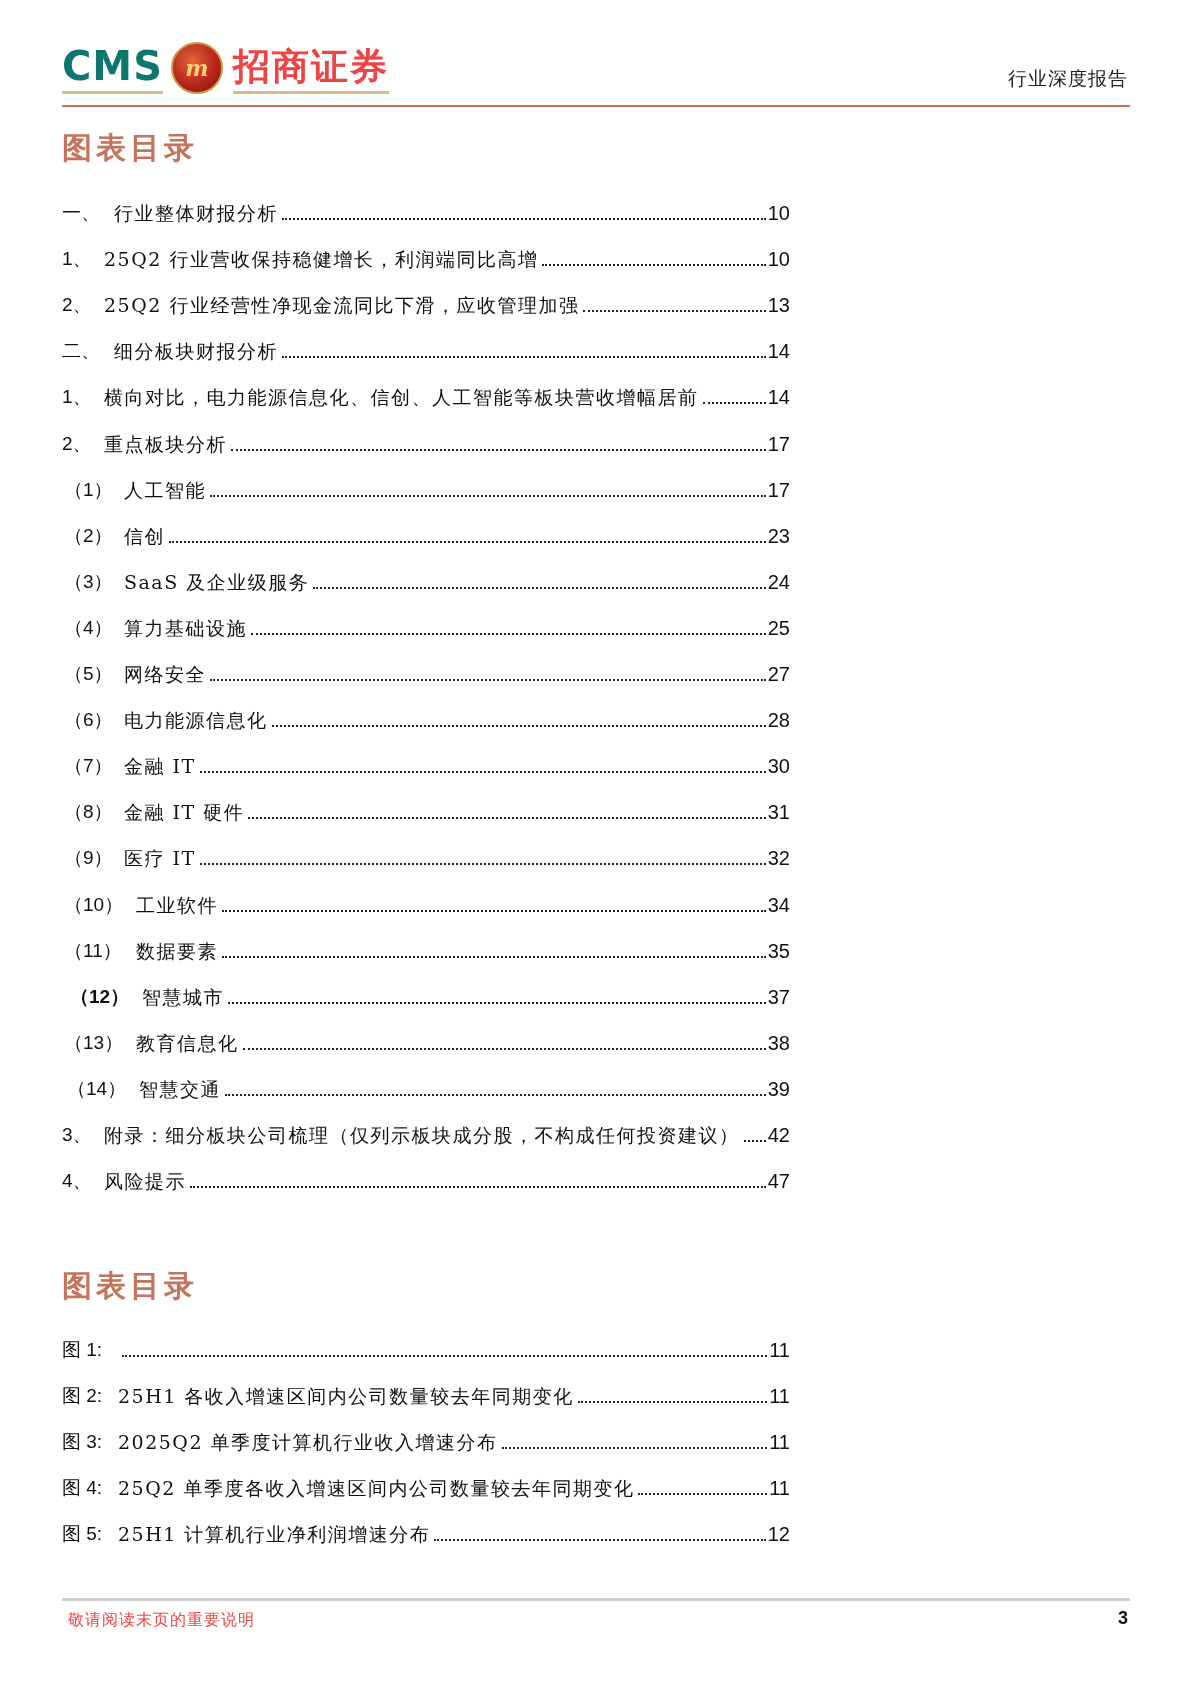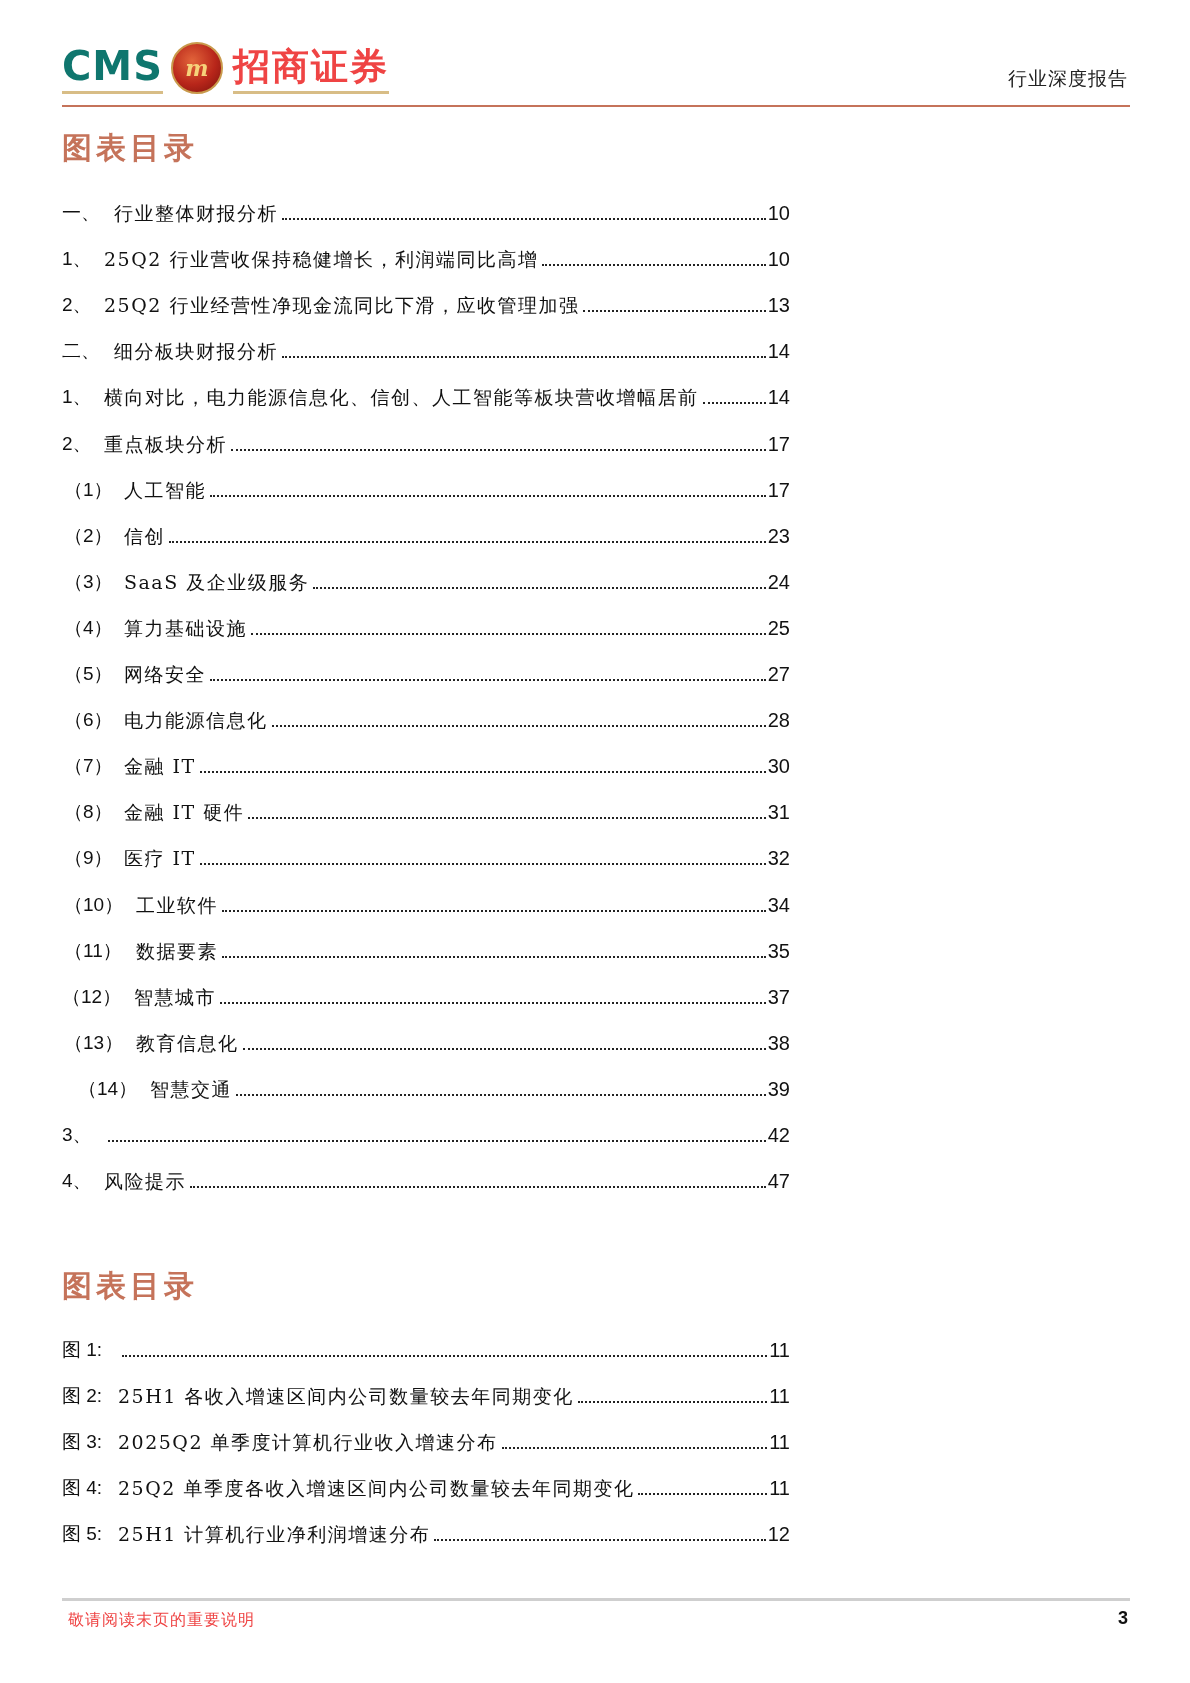--- a/index.html
+++ b/index.html
@@ -144,39 +144,40 @@
     <span class="toc-leader"></span>
     <span class="toc-page">34</span>
   </div>
     <div class="toc-row" style="top: 935.6px;">
     <span class="toc-num" style="margin-left: 2px; min-width: 72px;">（11）</span>
     <span class="toc-label">数据要素</span>
     <span class="toc-leader"></span>
     <span class="toc-page">35</span>
   </div>
     <div class="toc-row" style="top: 981.7px;">
-    <span class="toc-num" style="margin-left: 0; min-width: 72px;">（12）</span>
+    <span class="toc-num" style="margin-left: 8px; min-width: 72px; font-weight: bold;">（12）</span>
     <span class="toc-label">智慧城市</span>
     <span class="toc-leader"></span>
     <span class="toc-page">37</span>
   </div>
     <div class="toc-row" style="top: 1027.8px;">
     <span class="toc-num" style="margin-left: 2px; min-width: 72px;">（13）</span>
     <span class="toc-label">教育信息化</span>
     <span class="toc-leader"></span>
     <span class="toc-page">38</span>
   </div>
     <div class="toc-row" style="top: 1073.9px;">
-    <span class="toc-num" style="margin-left: 16px; min-width: 72px;">（14）</span>
+    <span class="toc-num" style="margin-left: 5px; min-width: 72px;">（14）</span>
     <span class="toc-label">智慧交通</span>
     <span class="toc-leader"></span>
     <span class="toc-page">39</span>
   </div>
     <div class="toc-row" style="top: 1120px;">
     <span class="toc-num" style="margin-left: 0px; min-width: 42px;">3、</span>
+    <span class="toc-label">附录：细分板块公司梳理（仅列示板块成分股，不构成任何投资建议）</span>
     <span class="toc-leader"></span>
     <span class="toc-page">42</span>
   </div>
     <div class="toc-row" style="top: 1166.1px;">
     <span class="toc-num" style="margin-left: 0px; min-width: 42px;">4、</span>
     <span class="toc-label">风险提示</span>
     <span class="toc-leader"></span>
     <span class="toc-page">47</span>
   </div>
   </div>

